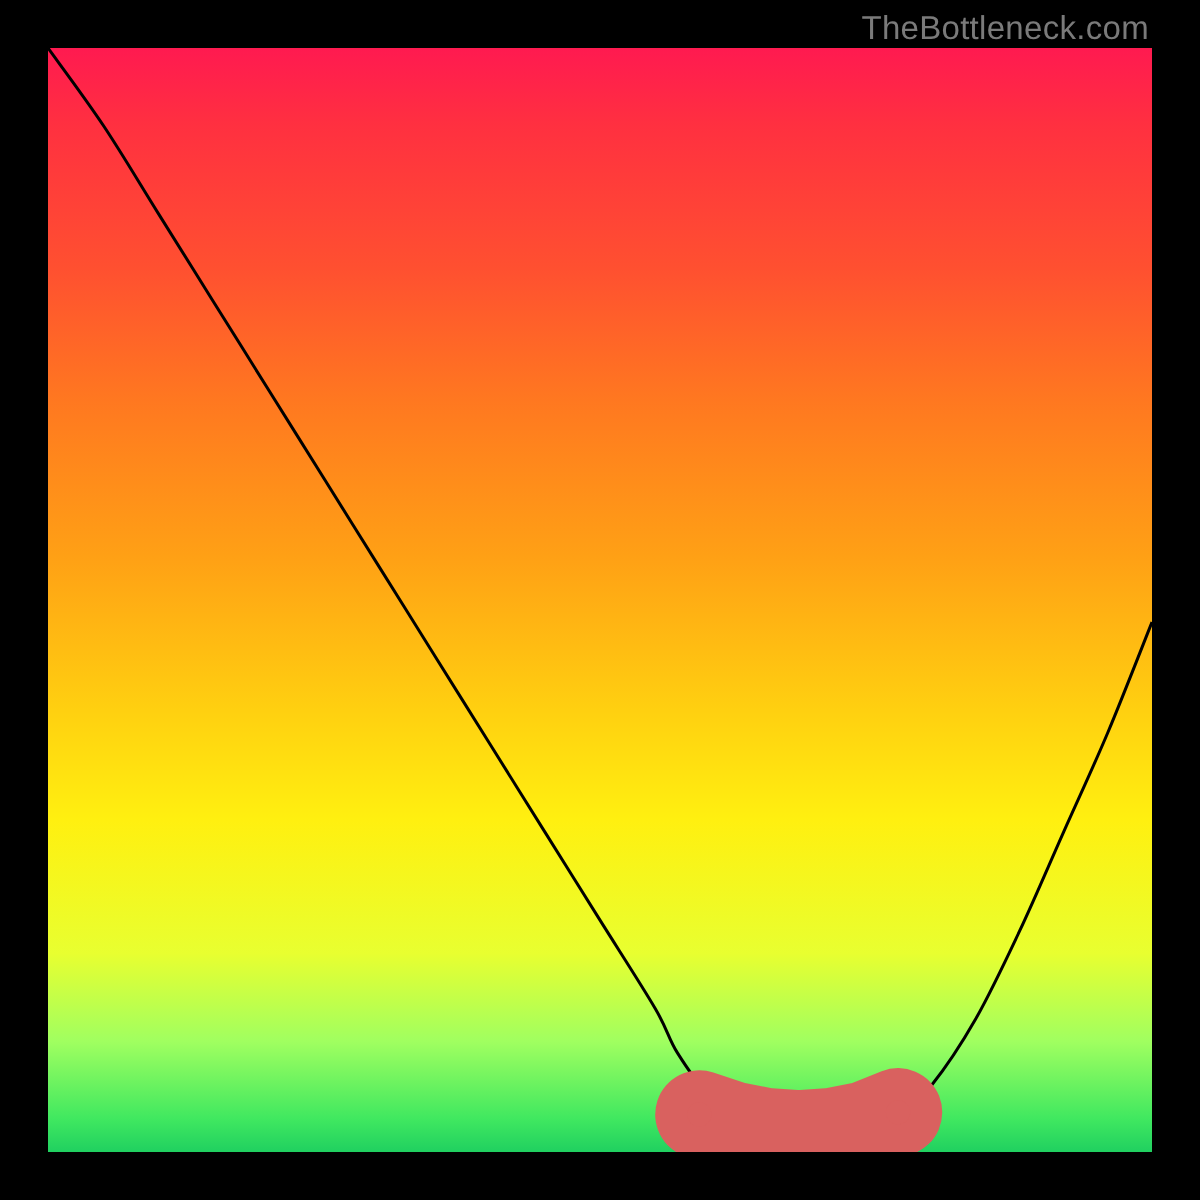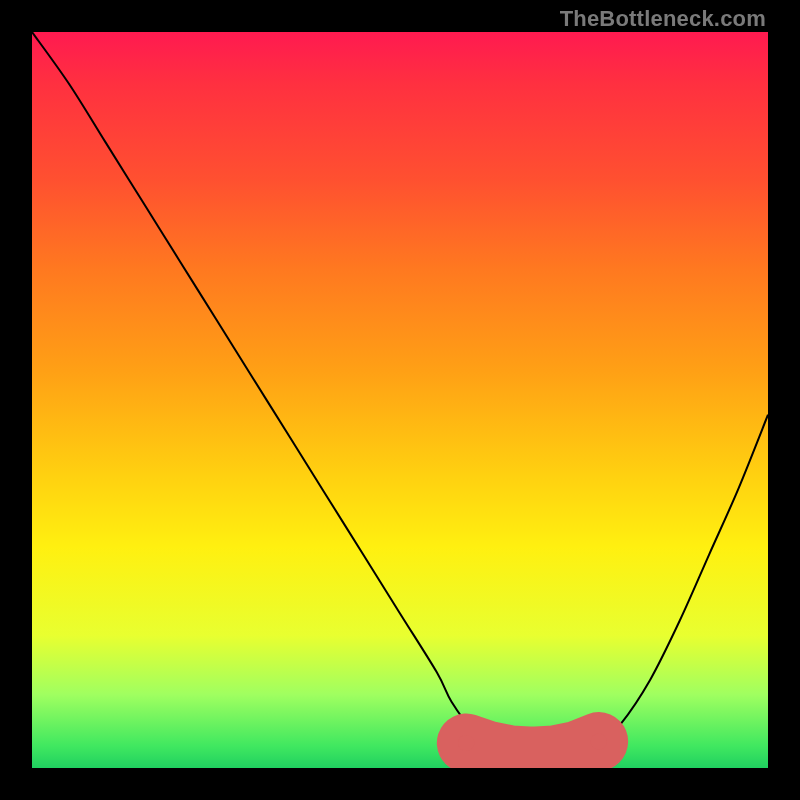--- a/index.html
+++ b/index.html
@@ -43,21 +43,21 @@
     top: 0;
     width: 736px;
     height: 736px;
   }
   .watermark {
     position: absolute;
     top: 6px;
     right: 34px;
     color: #7a7a7a;
     font-size: 22px;
-    font-weight: 700;
+    font-weight: 400;
     letter-spacing: 0.2px;
   }
 </style>
 </head>
 <body>
 
 <div class="chart-wrapper">
 
   <div class="watermark">TheBottleneck.com</div>
 

